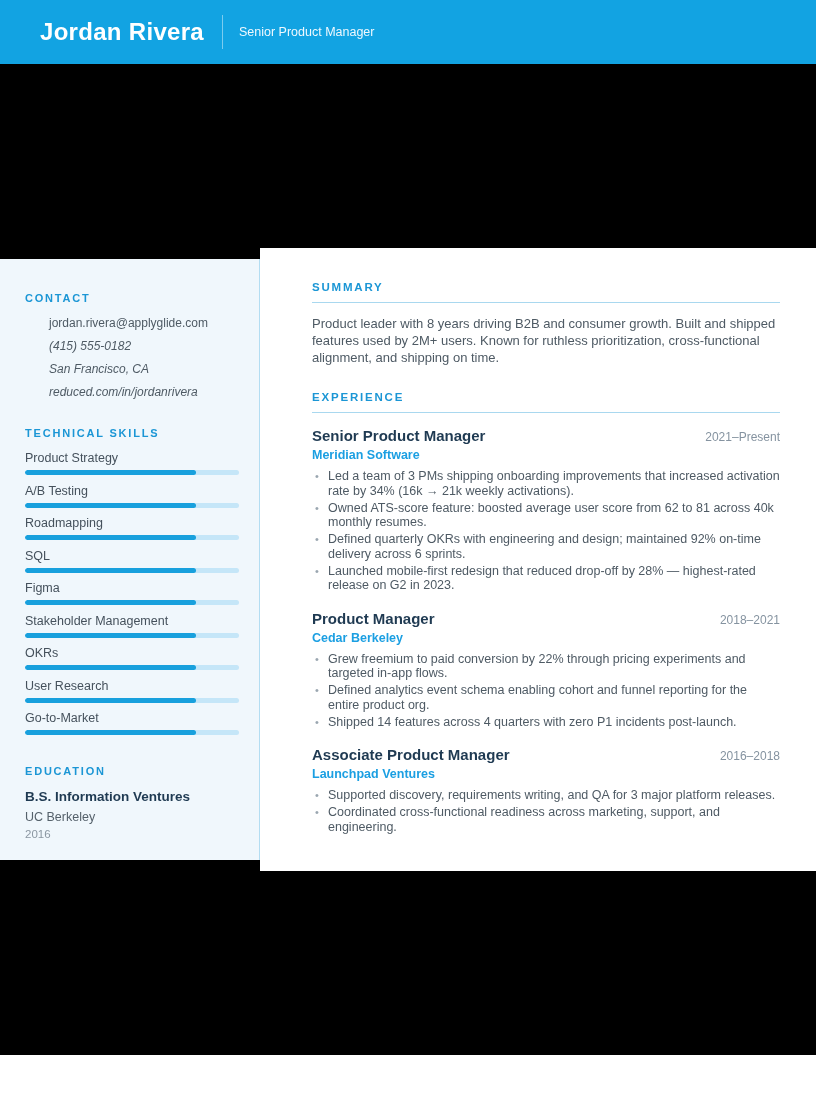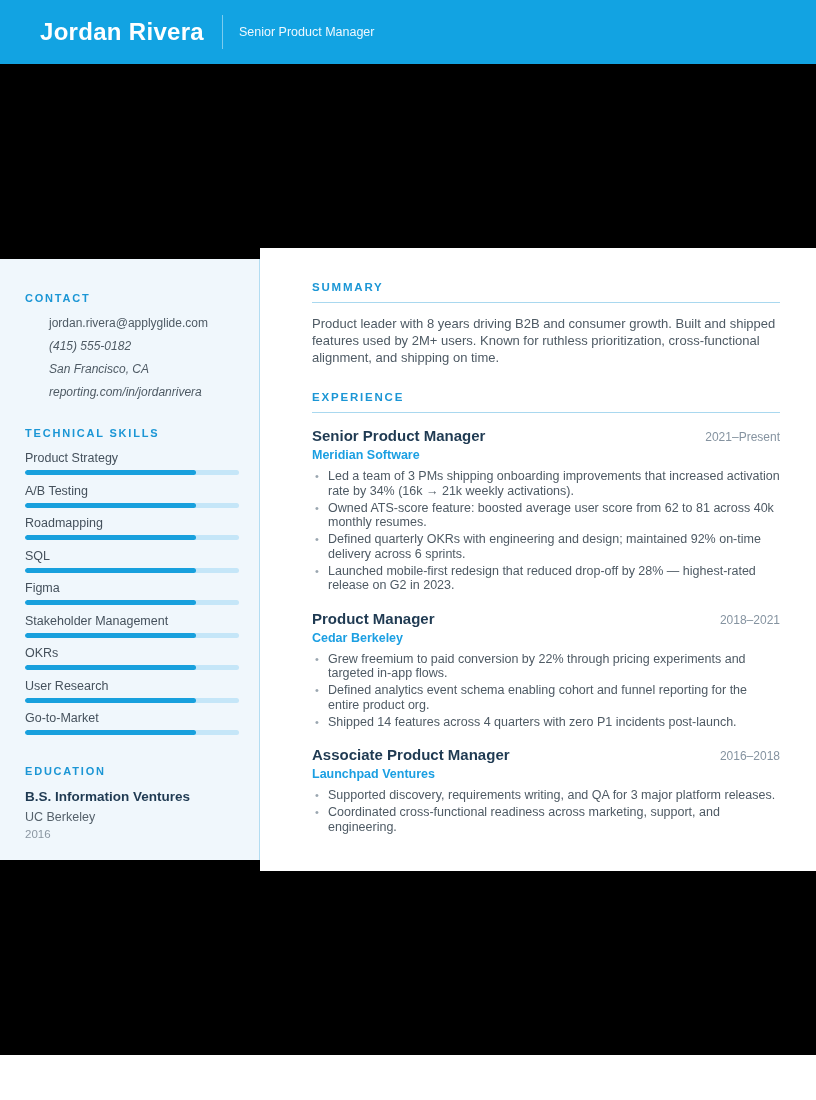--- a/index.html
+++ b/index.html
@@ -187,21 +187,21 @@
 
     <div class="contact-section">
       <div class="side-heading">CONTACT</div>
       <ul class="contact-list">
   <li>jordan.rivera@applyglide.com</li>
 
   <li>(415) 555-0182</li>
 
   <li>San Francisco, CA</li>
 
-  <li>reporting.com/in/jordanrivera</li>
+  <li>reduced.com/in/jordanrivera</li>
 </ul>
     </div>
 
     <div class="skills-section">
       <div class="side-heading">TECHNICAL SKILLS</div>
       <div id="skills-list">
   <div class="skill-row">
     <div class="skill-label">Product Strategy</div>
     <div class="skill-track">
       <div class="skill-fill" style="width: 80%;"></div>

